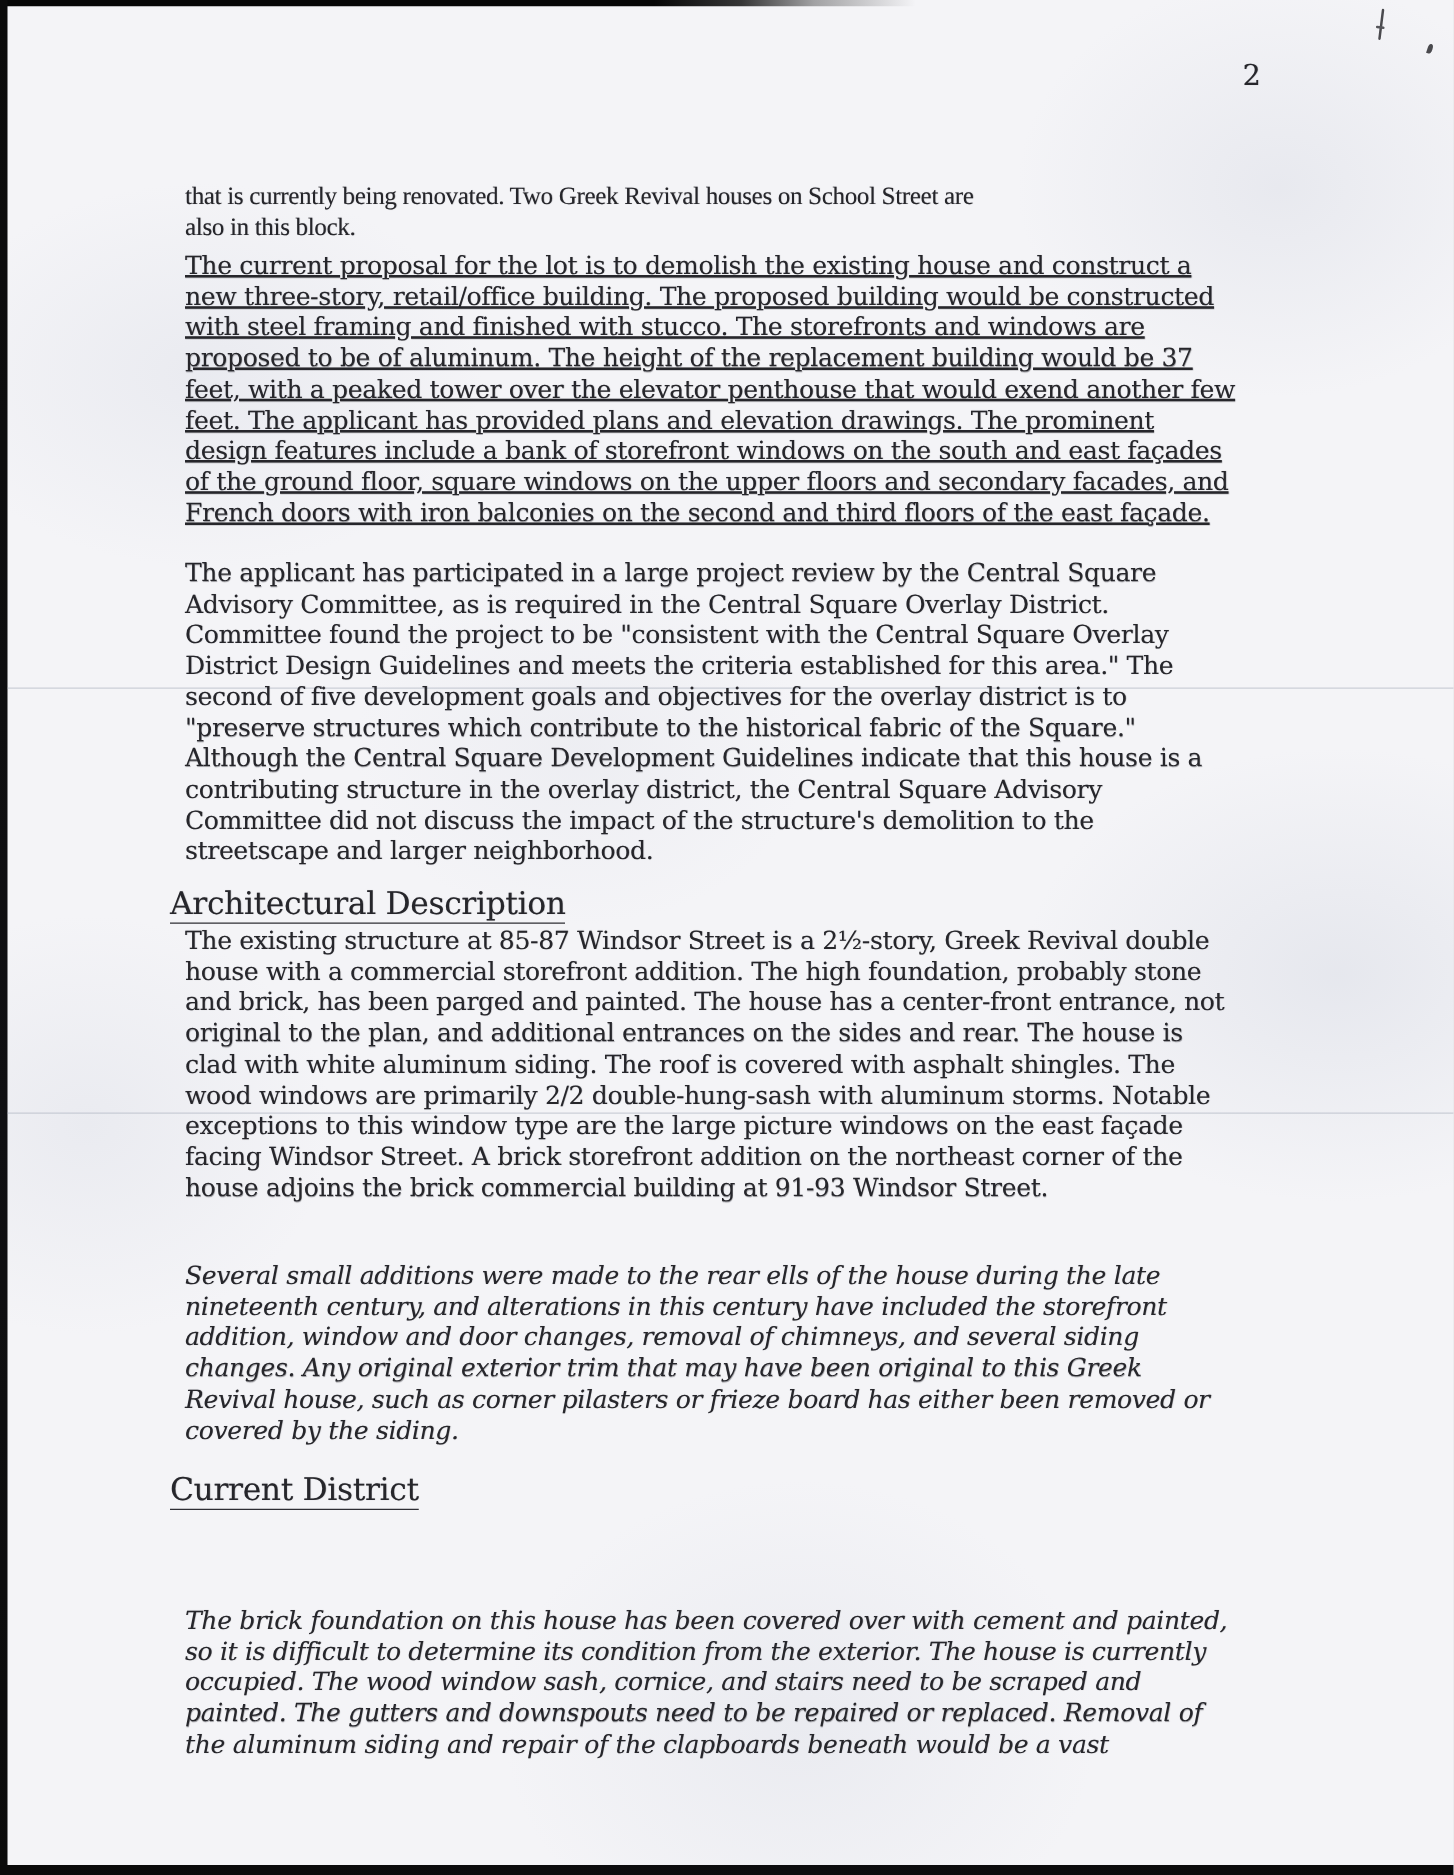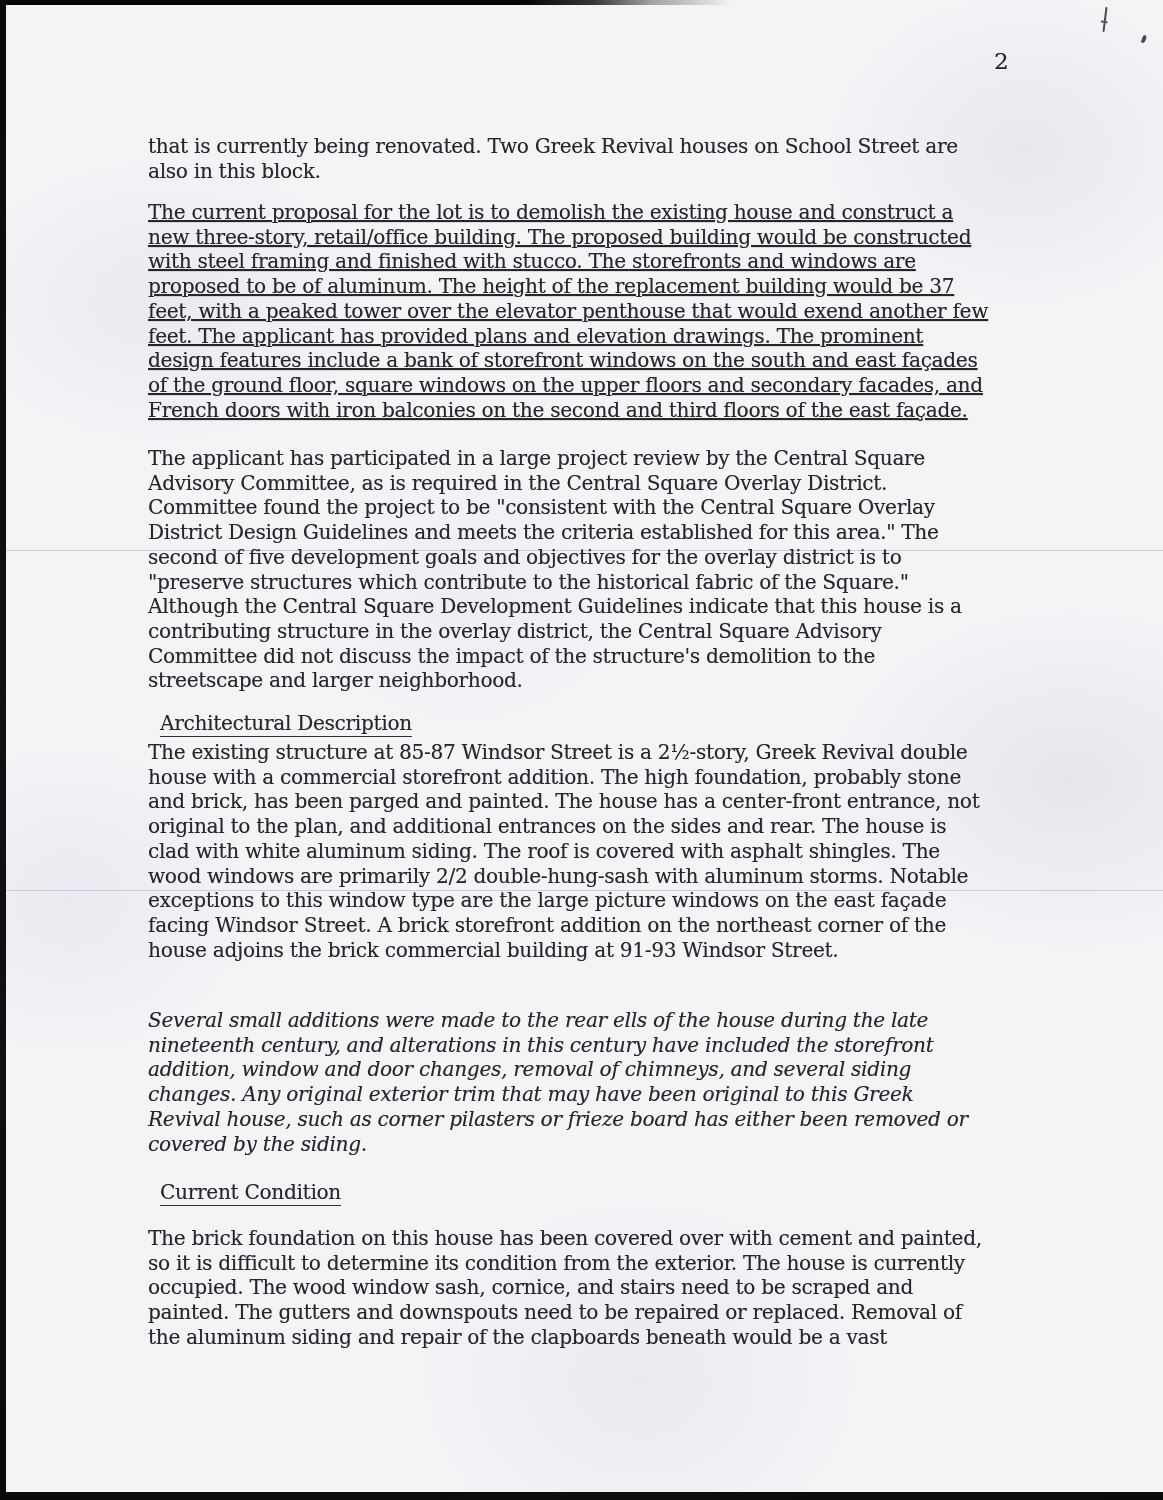--- a/index.html
+++ b/index.html
@@ -29,22 +29,22 @@
     left: 148px;
     width: 895px;
     font-size: 20px;
     line-height: 24.7px;
     letter-spacing: -0.25px;
     white-space: pre-line;
     text-shadow: 0.3px 0.3px 0.6px rgba(45,45,52,0.45);
   }
   .heading {
     position: absolute;
-    left: 160px;
-    font-size: 20px;
+    left: 136px;
+    font-size: 25px;
     line-height: 24.7px;
     letter-spacing: -0.25px;
     text-shadow: 0.3px 0.3px 0.6px rgba(45,45,52,0.45);
   }
   .heading .underline {
     border-bottom: 1.6px solid #2e2e34;
     padding-bottom: 1px;
   }
   .page-number {
     position: absolute;
@@ -119,21 +119,21 @@
   <div class="edge-top"></div>
   <div class="edge-left"></div>
   <div class="edge-bottom"></div>
   <div class="scan-line l1"></div>
   <div class="scan-line l2"></div>
   <div class="speck-a"></div>
   <div class="speck-b"></div>
 
   <div class="page-number">2</div>
 
-  <div class="body-text" style="top:134px;">that is currently being renovated. Two Greek Revival houses on School Street are
+  <div class="body-text" style="top:145px;font-family:Liberation Serif, serif;">that is currently being renovated. Two Greek Revival houses on School Street are
 also in this block.</div>
 
   <div class="body-text" style="top:200px;text-decoration:underline;">The current proposal for the lot is to demolish the existing house and construct a
 new three-story, retail/office building. The proposed building would be constructed
 with steel framing and finished with stucco. The storefronts and windows are
 proposed to be of aluminum. The height of the replacement building would be 37
 feet, with a peaked tower over the elevator penthouse that would exend another few
 feet. The applicant has provided plans and elevation drawings. The prominent
 design features include a bank of storefront windows on the south and east façades
 of the ground floor, square windows on the upper floors and secondary facades, and
@@ -165,22 +165,22 @@
 house adjoins the brick commercial building at 91-93 Windsor Street.</div>
 
   <div class="body-text" style="top:1008px;font-style:italic;">Several small additions were made to the rear ells of the house during the late
 nineteenth century, and alterations in this century have included the storefront
 addition, window and door changes, removal of chimneys, and several siding
 changes. Any original exterior trim that may have been original to this Greek
 Revival house, such as corner pilasters or frieze board has either been removed or
 covered by the siding.</div>
 
   <div class="heading" style="top:1180px;">
-    <span class="underline">Current Condition</span>
+    <span class="underline">Current District</span>
   </div>
 
-  <div class="body-text" style="top:1226px;">The brick foundation on this house has been covered over with cement and painted,
+  <div class="body-text" style="top:1284px;font-style:italic;">The brick foundation on this house has been covered over with cement and painted,
 so it is difficult to determine its condition from the exterior. The house is currently
 occupied. The wood window sash, cornice, and stairs need to be scraped and
 painted. The gutters and downspouts need to be repaired or replaced. Removal of
 the aluminum siding and repair of the clapboards beneath would be a vast</div>
 
 </div>
 
 </body></html>

